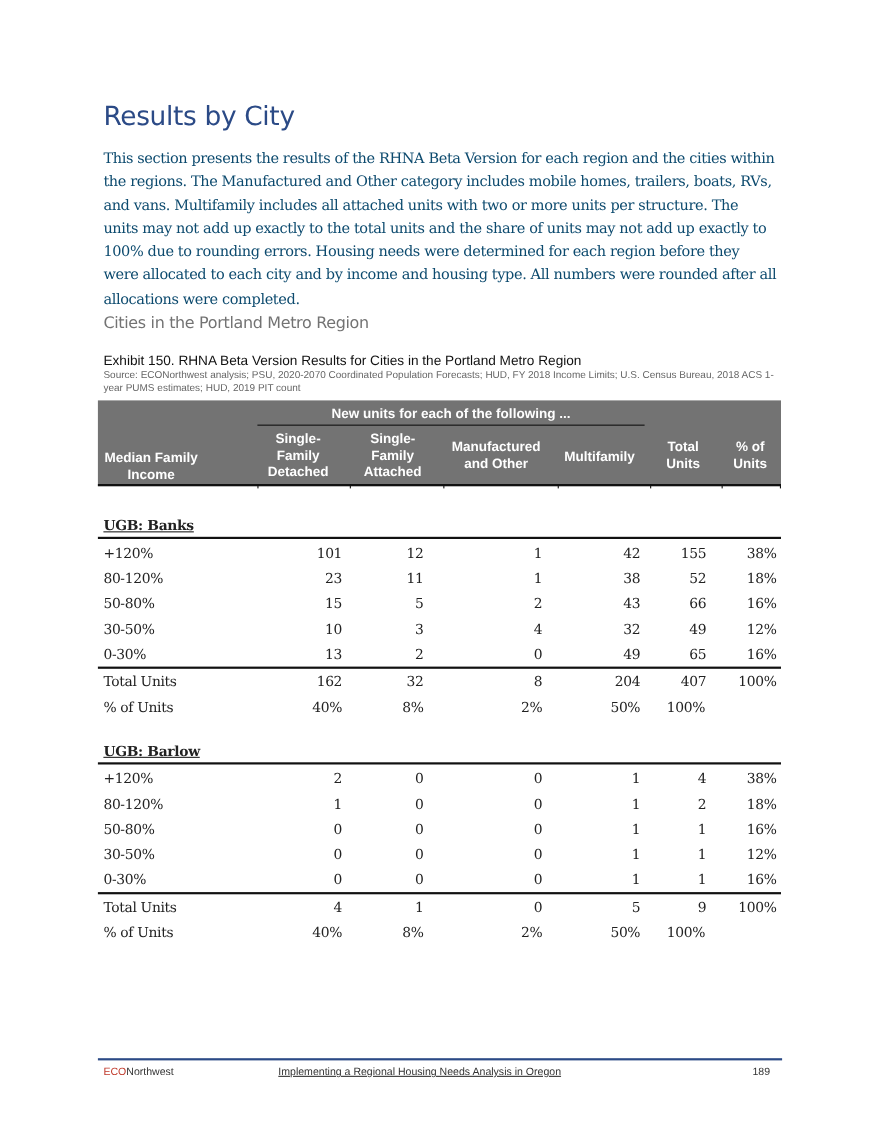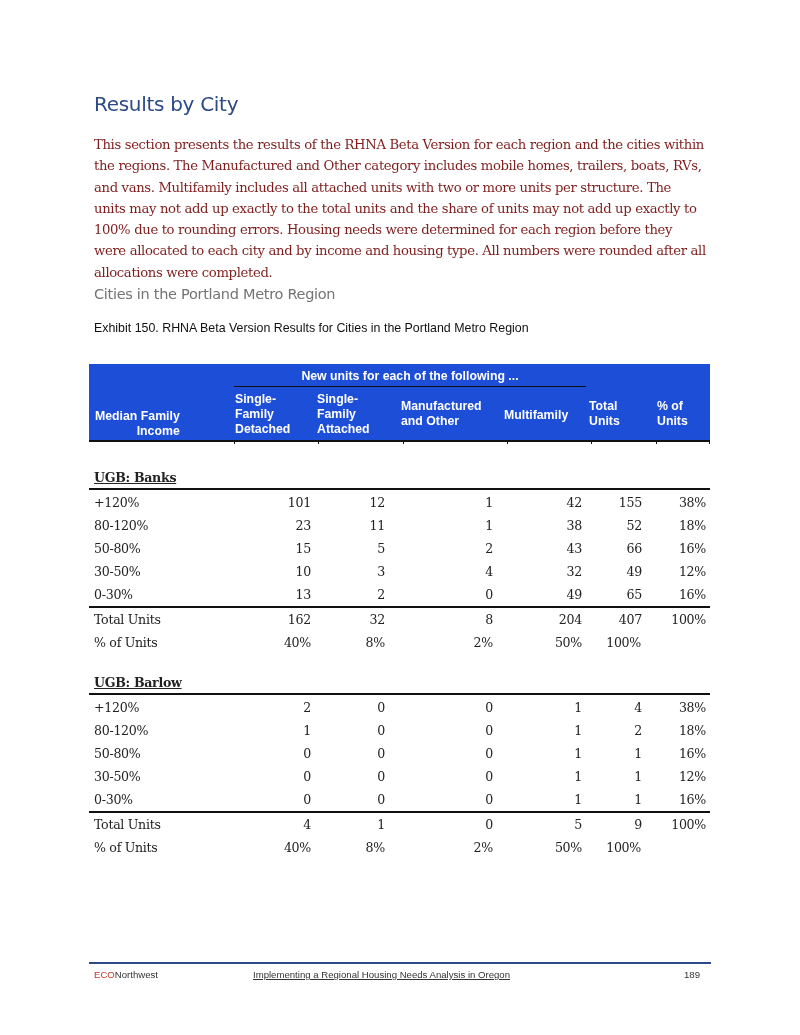--- a/index.html
+++ b/index.html
@@ -1,53 +1,53 @@
 <!DOCTYPE html>
 <html><head>
 <meta charset="utf-8">
 <style>
   html, body { margin: 0; padding: 0; background: #ffffff; }
   body { width: 800px; height: 1035px; position: relative; overflow: hidden; }
   .page { position: absolute; left: 0; top: 0; width: 800px; height: 1035px; }
   .h1 {
     position: absolute; left: 94px; top: 92px;
-    font-family: "DejaVu Sans", sans-serif; font-size: 20px; color: #2b4a86;
+    font-family: "DejaVu Sans", sans-serif; font-size: 24px; color: #2b4a86;
     letter-spacing: -0.3px;
   }
   .body-text {
     position: absolute; left: 94px; top: 134px; width: 612px;
-    font-family: "DejaVu Serif", serif; font-size: 13.2px; line-height: 21.3px; color: #7f1d1d;
+    font-family: "DejaVu Serif", serif; font-size: 13.2px; line-height: 21.3px; color: #0c4a6e;
     letter-spacing: -0.35px;
   }
   .h2 {
     position: absolute; left: 94px; top: 286px;
     font-family: "DejaVu Sans", sans-serif; font-size: 14.5px; color: #737373;
     letter-spacing: -0.3px;
   }
   .exhibit-title {
     position: absolute; left: 94px; top: 321px;
     font-family: "Liberation Sans", sans-serif; font-size: 12.4px; color: #111;
   }
   .exhibit-source {
     position: absolute; left: 94px; top: 336px; width: 610px;
     font-family: "Liberation Sans", sans-serif; font-size: 9.1px; line-height: 10.5px; color: #666;
   }
   .thead {
     position: absolute; left: 89px; top: 364px; width: 621px; height: 76px;
-    background: #1d4ed8; color: #fff;
+    background: #737373; color: #fff;
     font-family: "Liberation Sans", sans-serif; font-size: 12.3px; font-weight: bold;
     border-bottom: 2px solid #111;
   }
   .thead .group {
     position: absolute; left: 145px; top: 5px; width: 352px; text-align: center;
   }
   .thead .group-line {
     position: absolute; left: 145px; top: 22px; width: 352px; height: 1px; background: #111;
   }
-  .thead .col { position: absolute; line-height: 15px; }
+  .thead .col { position: absolute; text-align: center; line-height: 15px; }
   .col-mfi { left: 6px; top: 45px; text-align: right; }
   .col-sfd { left: 146px; top: 28px; width: 72px; }
   .col-sfa { left: 228px; top: 28px; width: 80px; }
   .col-man { left: 312px; top: 35px; width: 100px; }
   .col-mf  { left: 415px; top: 44px; width: 82px; }
   .col-tot { left: 500px; top: 35px; width: 64px; }
   .col-pct { left: 568px; top: 35px; width: 50px; }
   .tick { position: absolute; top: 440px; width: 1px; height: 4px; background: #111; }
 
   .section {
@@ -83,20 +83,21 @@
 </head>
 <body>
 
 <div class="page">
 
   <div class="h1">Results by City</div>
   <div class="body-text">This section presents the results of the RHNA Beta Version for each region and the cities within the regions. The Manufactured and Other category includes mobile homes, trailers, boats, RVs, and vans. Multifamily includes all attached units with two or more units per structure. The units may not add up exactly to the total units and the share of units may not add up exactly to 100% due to rounding errors. Housing needs were determined for each region before they were allocated to each city and by income and housing type. All numbers were rounded after all allocations were completed.</div>
   <div class="h2">Cities in the Portland Metro Region</div>
 
   <div class="exhibit-title">Exhibit 150. RHNA Beta Version Results for Cities in the Portland Metro Region</div>
+  <div class="exhibit-source">Source: ECONorthwest analysis; PSU, 2020-2070 Coordinated Population Forecasts; HUD, FY 2018 Income Limits; U.S. Census Bureau, 2018 ACS 1-year PUMS estimates; HUD, 2019 PIT count</div>
 
   <div class="thead">
     <div class="group">New units for each of the following ...</div>
     <div class="group-line"></div>
 
     <div class="col col-mfi">
       <div>Median Family</div>
       <div>Income</div>
     </div>
     <div class="col col-sfd">

